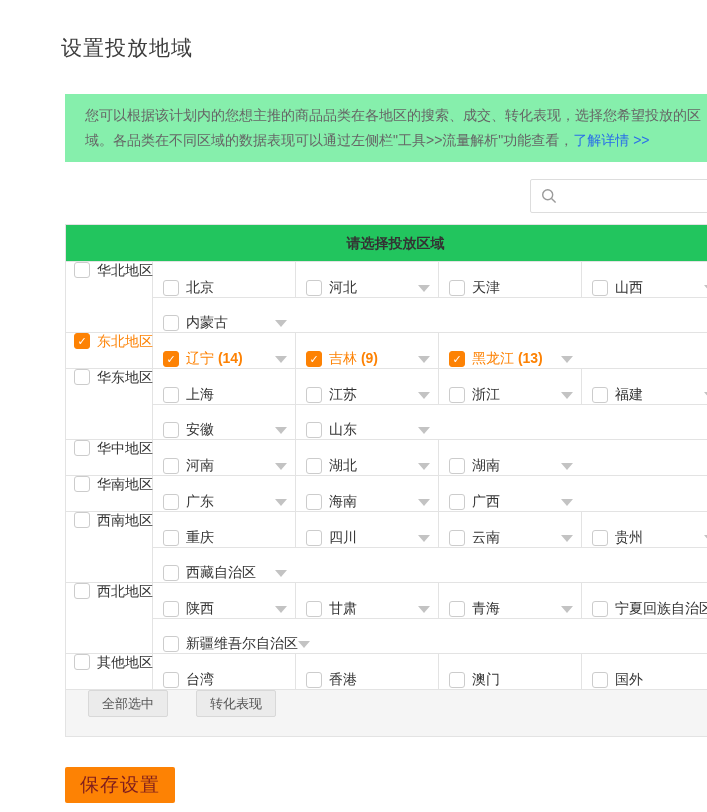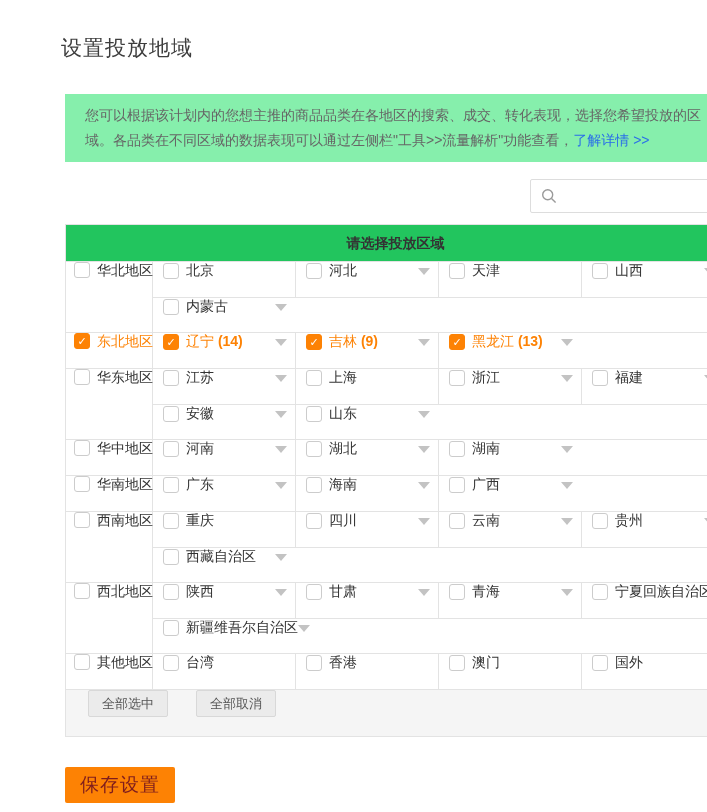--- a/index.html
+++ b/index.html
@@ -21,21 +21,21 @@
   .search-icon { flex:none; cursor:pointer; display:flex; }
 
   .table { margin-top:11px; border:1px solid #e3e3e3; width:661px; }
   .table-header { height:37px; line-height:37px; text-align:center; background:#22c55e; border-bottom:1px solid #e3e3e3; font-size:14px; font-weight:bold; color:#333; }
 
   .region-row { display:flex; border-bottom:1px solid #e3e3e3; }
   .region-cell { width:87px; flex:none; border-right:1px solid #e3e3e3; display:flex; align-items:flex-start; padding-left:8px; }
   .subrows { flex:1; min-width:0; }
   .subrow { display:flex; height:35px; }
   .subrow + .subrow { border-top:1px solid #e3e3e3; }
-  .cell { width:143px; flex:none; border-right:1px solid #e3e3e3; display:flex; align-items:flex-start; padding:0 8px 0 10px; }
+  .cell { width:143px; flex:none; border-right:1px solid #e3e3e3; display:flex; align-items:flex-end; padding:0 8px 0 10px; }
   .cell:last-child { flex:1; border-right:none; }
   .cell-inner { display:flex; align-items:center; min-width:124px; }
 
   .cb { width:16px; height:16px; flex:none; border:1px solid #ccc; border-radius:3px; background:#fff; display:flex; align-items:center; justify-content:center; font-size:11px; font-weight:bold; color:#fff; cursor:pointer; }
   .cb.on { background:var(--accent,#fd8204); border-color:var(--accent,#fd8204); }
   .lbl { margin-left:7px; font-size:14px; color:#333; white-space:nowrap; }
   .lbl.on { color:var(--accent,#fd8204); }
   .lbl b { font-weight:bold; }
   .arrow { width:0; height:0; border:6px solid transparent; border-top:7px solid #c3c3c3; border-bottom:0; margin-left:auto; flex:none; cursor:pointer; }
 
@@ -154,28 +154,28 @@
         <div class="region-row">
           <div class="region-cell">
             <span class="cb"></span>
             <span class="lbl">华东地区</span>
           </div>
           <div class="subrows">
             <div class="subrow">
               <div class="cell">
                 <span class="cell-inner">
                   <span class="cb"></span>
+                  <span class="lbl">上海</span>
+                </span>
+              </div>
+              <div class="cell">
+                <span class="cell-inner">
+                  <span class="cb"></span>
                   <span class="lbl">江苏</span>
                   <span class="arrow"></span>
-                </span>
-              </div>
-              <div class="cell">
-                <span class="cell-inner">
-                  <span class="cb"></span>
-                  <span class="lbl">上海</span>
                 </span>
               </div>
               <div class="cell">
                 <span class="cell-inner">
                   <span class="cb"></span>
                   <span class="lbl">浙江</span>
                   <span class="arrow"></span>
                 </span>
               </div>
               <div class="cell">
@@ -389,19 +389,19 @@
                   <span class="cb"></span>
                   <span class="lbl">国外</span>
                 </span>
               </div>
             </div>
           </div>
         </div>
       </div>
     <div class="table-footer">
       <button class="gbtn">全部选中</button>
-      <button class="gbtn">全部取消</button>
+      <button class="gbtn">转化表现</button>
     </div>
   </div>
 
   <button class="save-btn">保存设置</button>
 
 </div>
 
 </body></html>

